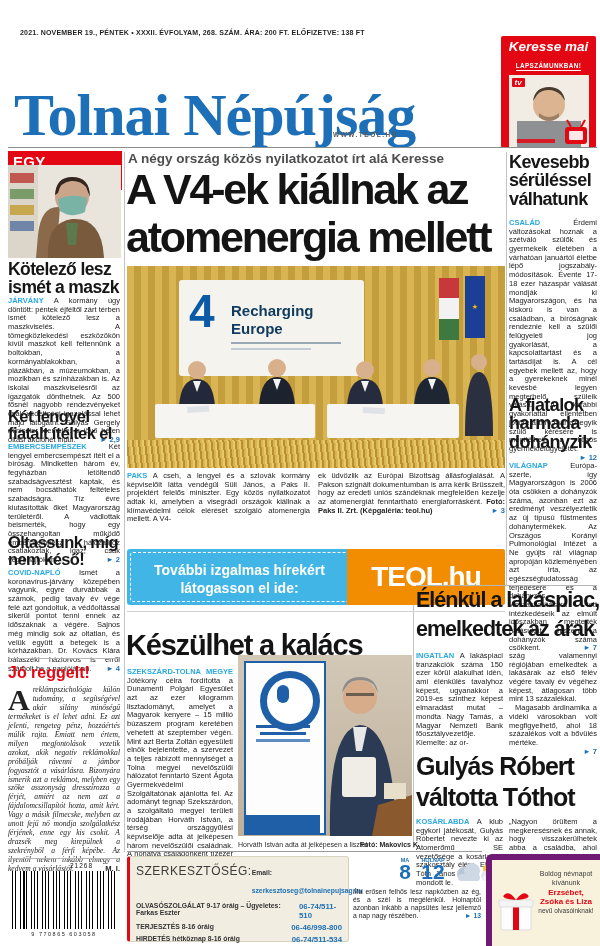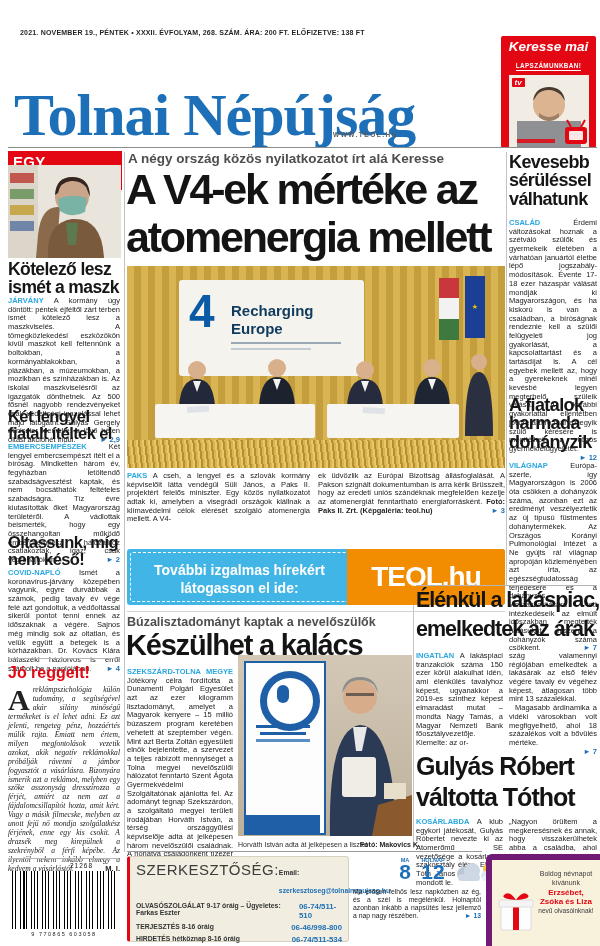--- a/index.html
+++ b/index.html
@@ -39,21 +39,21 @@
   .gm-author{font-weight:bold;font-family:"Liberation Sans",sans-serif;font-style:normal;float:right;}
   
   .teol{background:#41b6e6;border-radius:3px;}
   .teol-inner{position:absolute;inset:3px;border:1.5px dashed #fff;border-radius:3px;}
   .teol-txt{color:#fff;font-weight:bold;font-size:14px;text-align:center;line-height:1.25;}
   .teol-logo{position:absolute;right:0;top:0;bottom:0;width:158px;background:#f28c00;
              border-radius:0 3px 3px 0;display:flex;align-items:center;justify-content:center;
              color:#fff;font-weight:700;font-size:28px;letter-spacing:-1px;}
   
   .edit-box{background:#f1ede1;border:1px solid #d9d2bf;border-left:3px solid #e30613;border-radius:3px;}
-  .edit-title{font-size:15px;color:#3c3c3c;letter-spacing:.5px;}
+  .edit-title{font-size:12px;color:#3c3c3c;letter-spacing:.5px;}
   .edit-label{font-size:6.8px;font-weight:bold;color:#333;}
   .edit-phone{font-size:7.8px;font-weight:bold;color:#1d70b7;}
   .email{font-size:6.8px;font-weight:bold;color:#1d70b7;}
   .wt-label{font-size:5.5px;font-weight:bold;color:#1d70b7;text-align:center;}
   .wt-temp{font-size:21px;font-weight:700;color:#1d70b7;text-align:center;line-height:.9;}
   .nameday{background:#f8f1dc;border:6px solid #701a75;border-radius:6px;}
   .nd-t{font-size:7px;color:#3b3b3b;text-align:center;line-height:1.25;}
   .nd-names{font-size:8px;font-weight:bold;color:#e30613;text-align:center;line-height:1.2;}
   .barcode{background:
      repeating-linear-gradient(90deg,#000 0 1.5px,#fff 1.5px 3px,#000 3px 4.5px,#fff 4.5px 8px,
@@ -147,21 +147,21 @@
     <span>A reklámpszichológia külön tudomány, a segítségével akár silány minőségű termékeket is el lehet adni. Ez azt jelenti, rengeteg pénz, hozzáértés múlik rajta. Emiatt nem értem, milyen megfontolások vezetik azokat, akik negatív reklámokkal próbálják rávenni a jámbor fogyasztót a vásárlásra. Bizonyára ismerik azt a reklámot, melyben egy szőke asszonyság dresszírozza a férjét, amiért az nem azt a fájdalomcsillapítót hozta, amit kért. Vagy a másik filmecske, melyben az unott fejű nő mondja szolgálatkész férjének, enne egy kis csokit. A drazsék meg kirepülnek a szekrényből a férfi képébe. Az ilyentől nekem inkább elmegy a kedvem a vásárlástól.</span>
     <span class="gm-author">M. I.</span>
   </div>
 
   <div class="rule" style="left:8px;top:858px;width:110px;height:1px;"></div>
   <div class="t bc-num" style="left:70px;top:862px;">21268</div>
   <div class="t barcode" style="left:12px;top:871px;width:104px;height:58px;"></div>
   <div class="t" style="left:12px;top:931px;width:104px;text-align:center;font-size:5.5px;letter-spacing:1.5px;color:#222;">9 770865 603058</div>
 
   <div class="t kicker nw" style="left:128px;top:151px;font-size:13.5px;">A négy ország közös nyilatkozatot írt alá Keresse</div>
-  <div class="t h-main nw" style="left:126px;top:166px;">A V4-ek mértéke az</div>
+  <div class="t h-main nw" style="left:126px;top:166px;">A V4-ek kiállnak az</div>
   <div class="t h-main nw" style="left:126px;top:214px;">atomenergia mellett</div>
 
   <div class="t" style="left:127px;top:266px;width:378px;height:202px;
        background:repeating-linear-gradient(90deg,#d9b452 0 7px,#c49d3c 7px 14px);overflow:hidden;">
     <div style="position:absolute;left:52px;top:14px;width:185px;height:96px;background:#f5f3ee;border-radius:3px;">
       <span style="position:absolute;left:10px;top:8px;font-size:46px;font-weight:700;color:#0b5aa5;line-height:1;">4</span>
       <span style="position:absolute;left:52px;top:22px;font-size:15px;font-weight:bold;color:#0f3b5e;">Recharging</span>
       <span style="position:absolute;left:52px;top:40px;font-size:15px;font-weight:bold;color:#0f3b5e;">Europe</span>
       <span style="position:absolute;left:52px;top:62px;width:110px;height:2px;background:#9aa7b4;"></span>
       <span style="position:absolute;left:52px;top:68px;width:80px;height:2px;background:#c3ccd4;"></span>
@@ -210,21 +210,20 @@
     <div class="teol-inner"></div>
     <div class="teol-txt" style="position:absolute;left:10px;top:13px;width:205px;">
       <div>További izgalmas hírekért</div>
       <div>látogasson el ide:</div>
     </div>
     <div class="teol-logo">TEOL.hu</div>
   </div>
 
   <div class="rule" style="left:127px;top:611px;width:378px;height:1px;background:#d2d2d2;"></div>
 
-  <div class="t kicker nw" style="left:127px;top:615px;font-size:12.5px;">Búzalisztadományt kaptak a nevelőszülők</div>
   <div class="t nw" style="left:126px;top:629px;font-size:29px;font-weight:700;letter-spacing:-1.2px;color:#141414;">Készülhet a kalács</div>
 
   <div class="t jtext" style="left:127px;top:668px;width:106px;height:212px;">
     <b class="lead">SZEKSZÁRD-TOLNA MEGYE</b>
     <span>Jótékony célra fordította a Dunamenti Polgári Egyesület azt az ezer kilogramm lisztadományt, amelyet a Magyarok kenyere – 15 millió búzaszem program keretében vehetett át szeptember végén. Mint azt Berta Zoltán egyesületi elnök bejelentette, a szervezet a teljes rábízott mennyiséget a Tolna megyei nevelőszülői hálózatot fenntartó Szent Ágota Gyermekvédelmi Szolgáltatónak ajánlotta fel. Az adományt tegnap Szekszárdon, a szolgáltató megyei területi irodájában Horváth István, a térség országgyűlési képviselője adta át jelképesen három nevelőszülői családnak. A honatya családonként tízezer forint értékű élelmiszercsomaggal is megtoldotta az ajándékot.</span>
     <b class="pref">► 3</b>
   </div>
 
   <div class="t" style="left:238px;top:655px;width:174px;height:181px;background:linear-gradient(180deg,#d3c8b6,#bdb19c);overflow:hidden;">
     <div style="position:absolute;left:6px;top:6px;width:78px;height:170px;background:#fdfdfd;border:2px solid #1e5fa8;">

